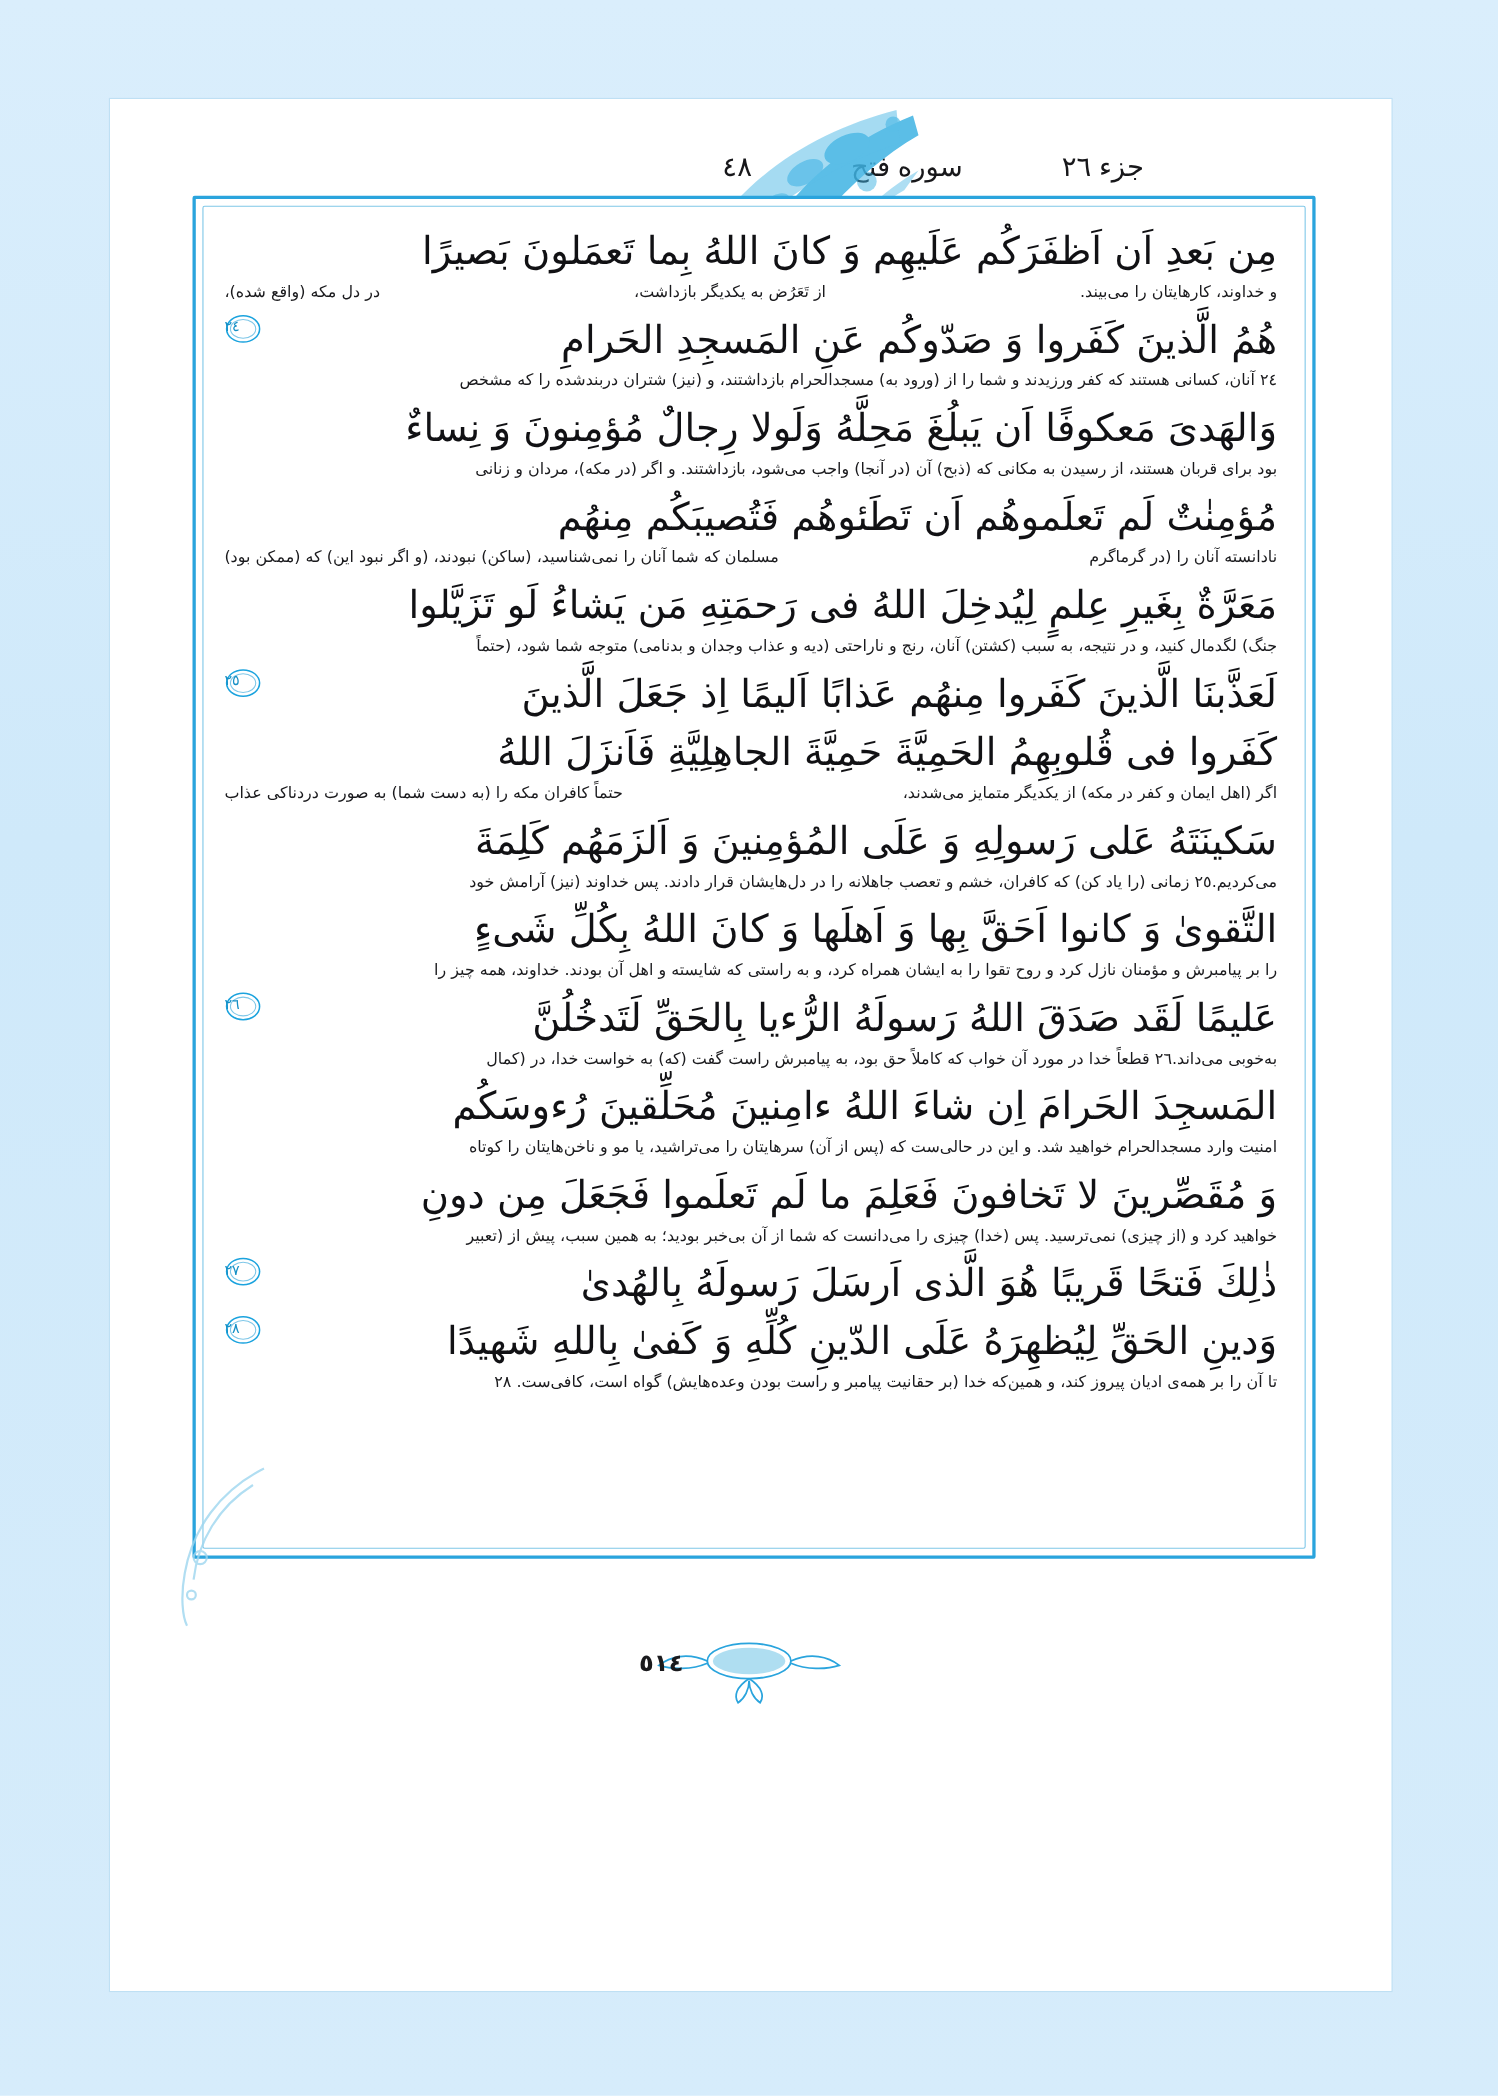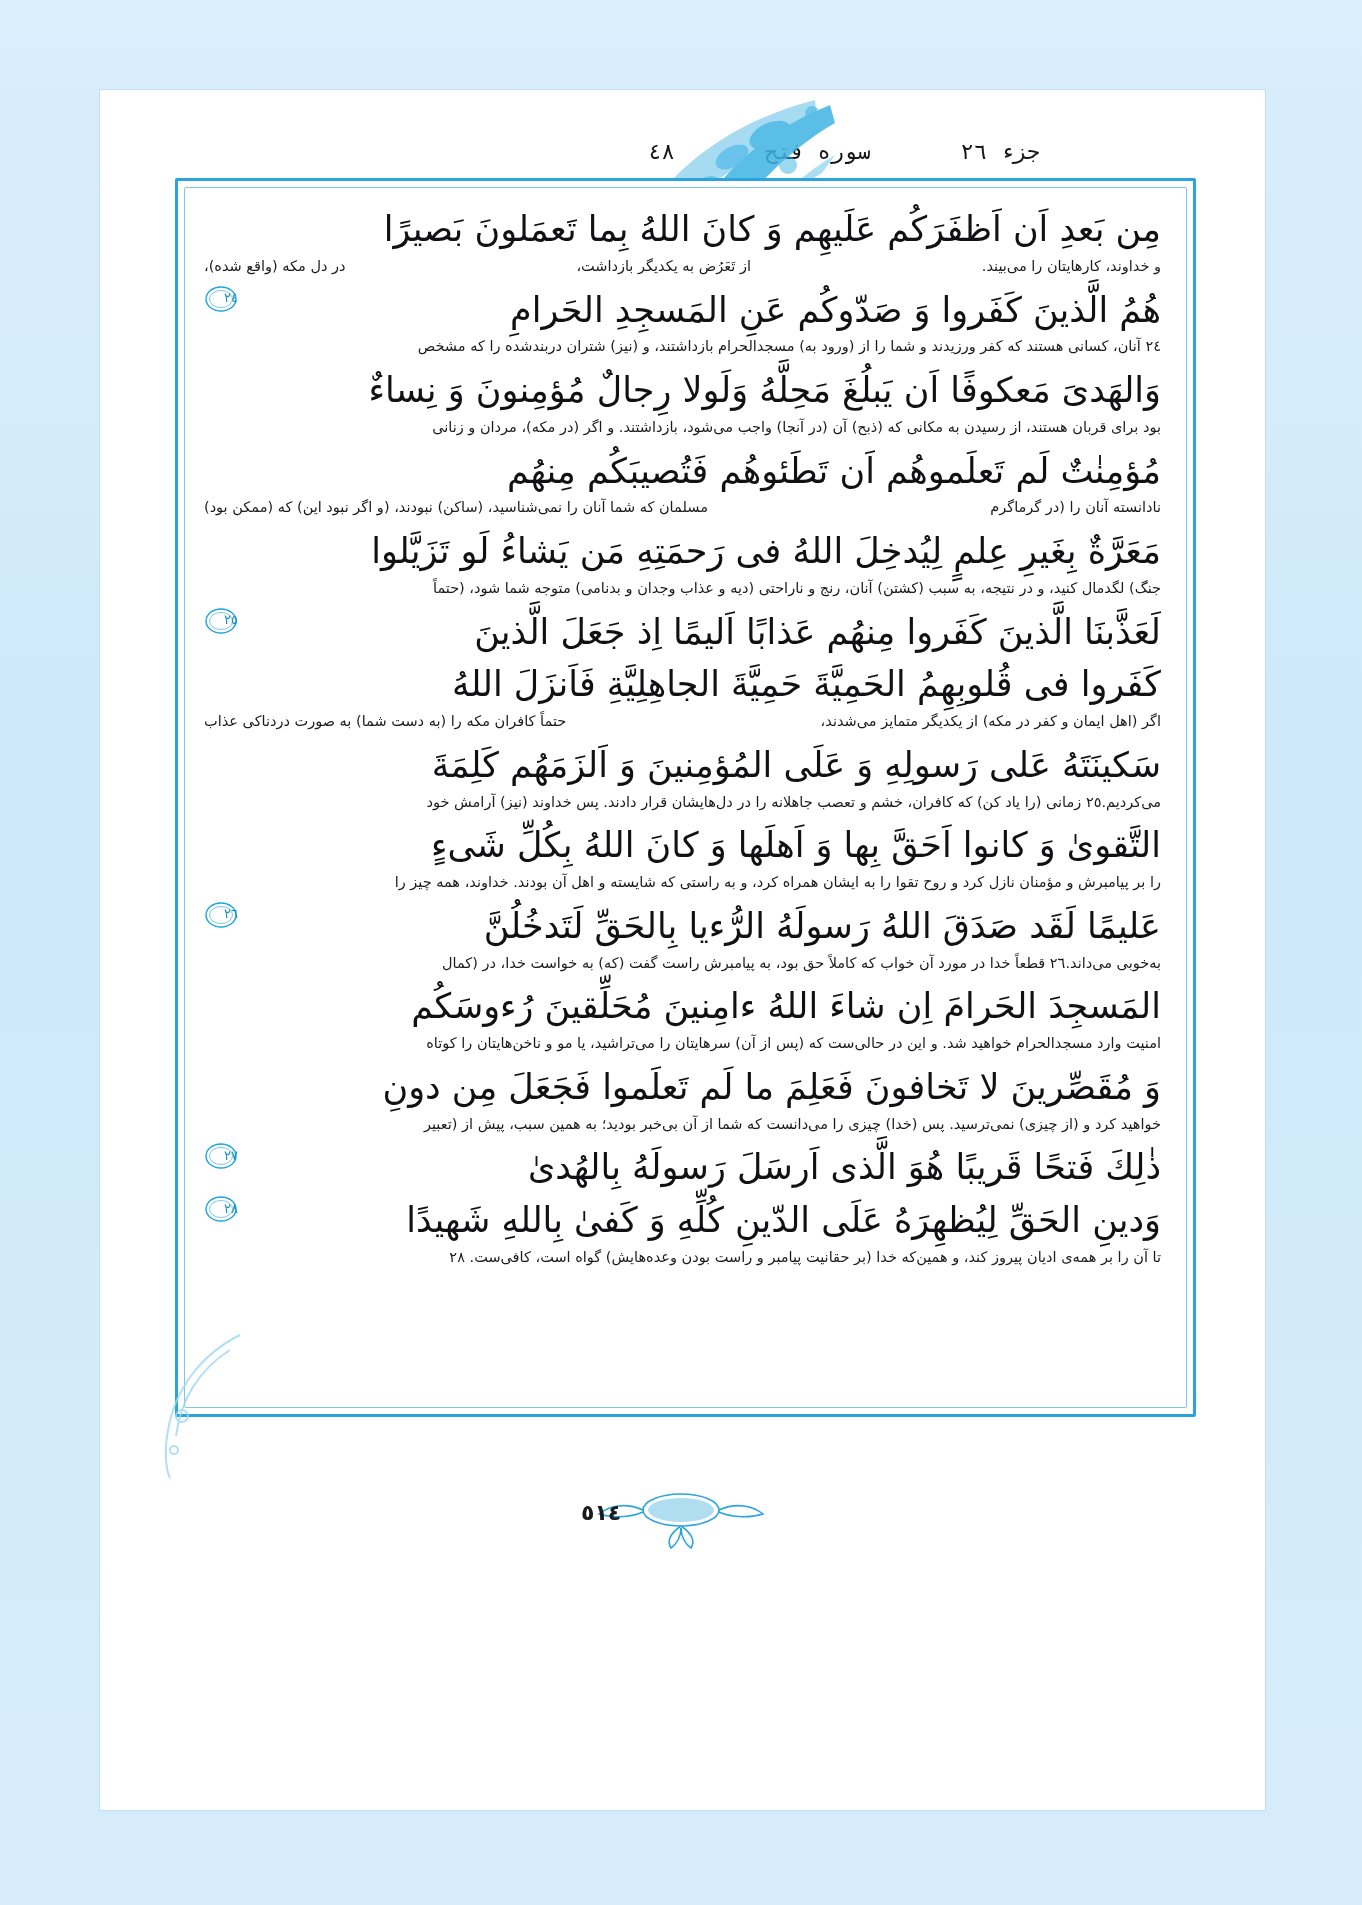--- a/index.html
+++ b/index.html
@@ -62,22 +62,22 @@
     justify-content: flex-start;
     direction: rtl;
     gap: 90px;
     padding-right: 150px;
     box-sizing: border-box;
   }
   .header .juz,
   .header .surah-name,
   .header .surah-num {
     color: #17171a;
-    font-size: 22px;
-    font-family: Liberation Mono, monospace;
+    font-size: 25px;
+    font-family: Liberation Sans, sans-serif;
     white-space: nowrap;
   }
   .header .juz { letter-spacing: 1px; }
 
   
   .floral {
     position: absolute;
     left: 420px;
     top: 95px;
     width: 420px;
@@ -127,21 +127,21 @@
     justify-content: space-between;
     white-space: nowrap;
     margin: 1px 0 7px 0;
   }
   .farsi .seg { display: inline-block; }
 
   
   .ayah-num {
     display: inline-flex;
     align-items: center;
-    justify-content: flex-start;
+    justify-content: flex-end;
     width: 34px;
     height: 28px;
     font-size: 14px;
     color: #1ba3de;
     position: relative;
     vertical-align: middle;
   }
   .ayah-num svg {
     position: absolute;
     inset: 0;

